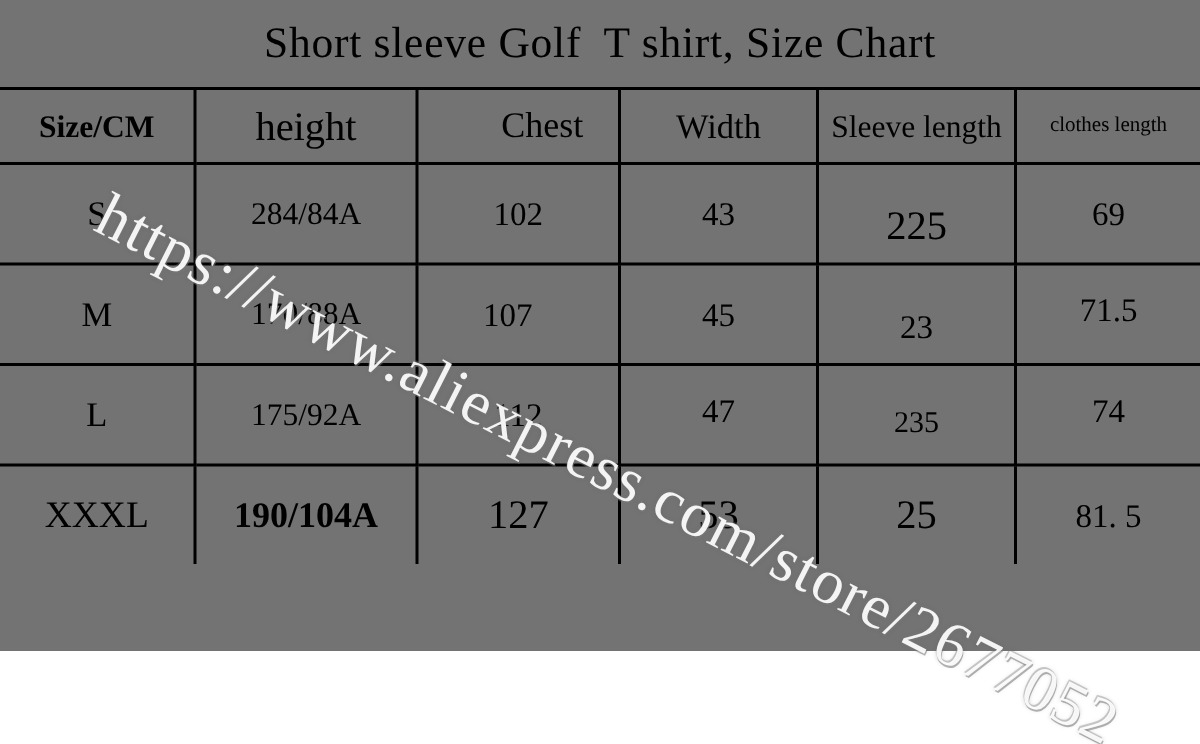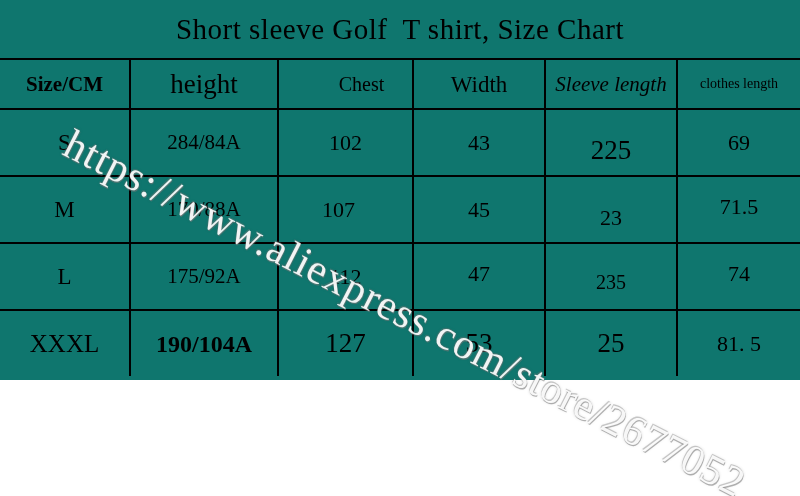--- a/index.html
+++ b/index.html
@@ -10,22 +10,22 @@
   body {
     width: 800px;
     height: 496px;
     font-family: "Liberation Serif", serif;
     color: #000000;
     overflow: hidden;
   }
   #page {
     position: relative;
     width: 800px;
-    height: 380px;
-    background: #0f766e;
+    height: 434px;
+    background: #737373;
     box-sizing: border-box;
   }
   
   #title-area {
     height: 58px;
     display: flex;
     align-items: center;
     justify-content: center;
     border-bottom: 2px solid #000;
   }
@@ -64,23 +64,23 @@
 
   tr.header-row td {
     height: 48px;
   }
   tr.data-row td {
     height: 65px;
   }
   
   .h-size   { font-size: 21px; font-weight: bold; }
   .h-height { font-size: 27px; }
-  .h-chest  { font-size: 20px; padding-left: 32px; }
+  .h-chest  { font-size: 24px; padding-left: 32px; }
   .h-width  { font-size: 23px; }
-  .h-sleeve { font-size: 21px; font-style: italic; }
+  .h-sleeve { font-size: 21px; }
   .h-clothes{ font-size: 14px; }
 
   
   .cell { display: block; line-height: 1; }
   .sz   { font-size: 23px; }
   .sz-l { font-size: 25px; }
   .ht   { font-size: 21px; }
   .ht-b { font-size: 24px; font-weight: bold; }
   .num  { font-size: 22px; }
   .num-lg { font-size: 27px; }

